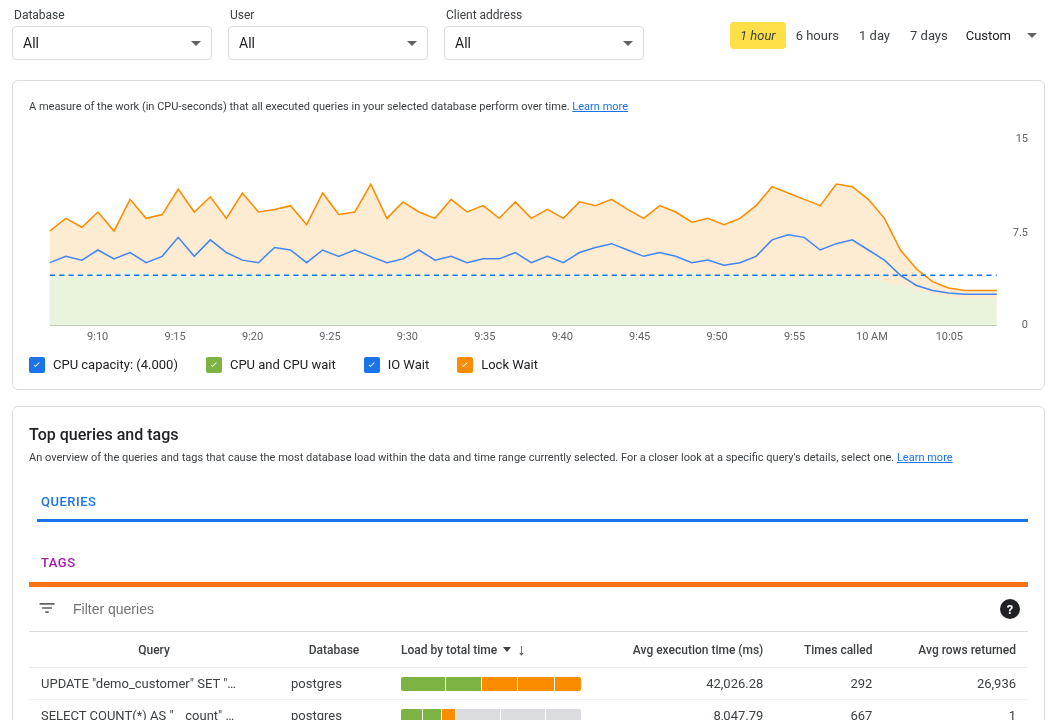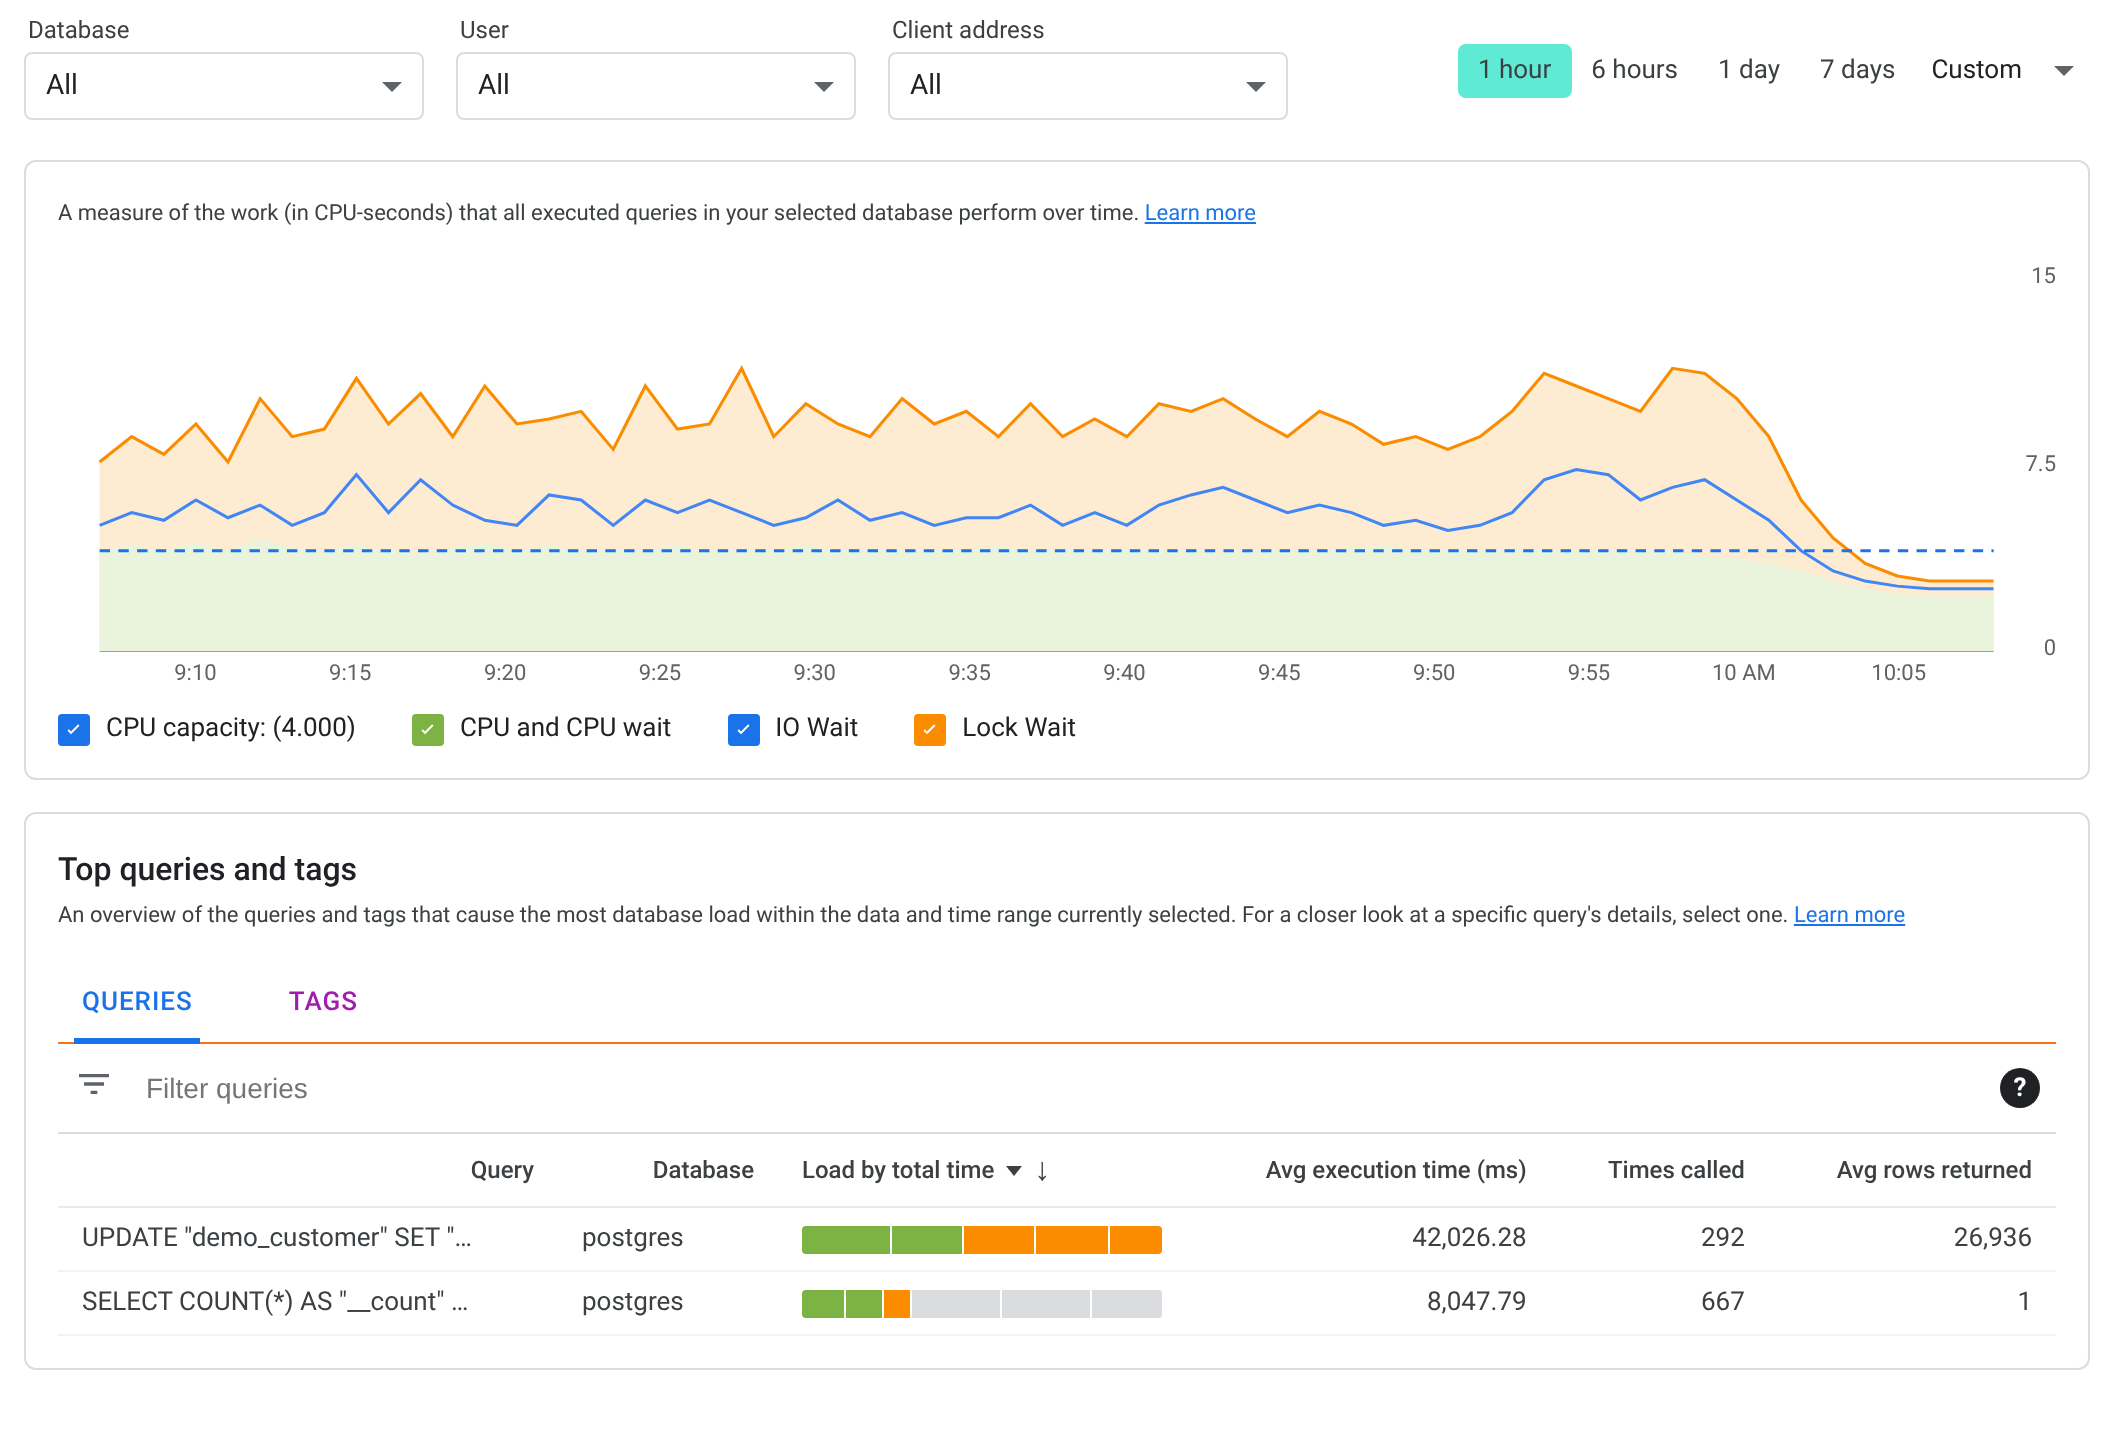--- a/index.html
+++ b/index.html
@@ -7,48 +7,48 @@
   
   .top-bar { display: flex; align-items: flex-start; gap: 16px; padding: 8px 12px 12px 12px; }
   .filter-group { display: flex; flex-direction: column; gap: 2px; }
   .filter-label { font-size: 12px; color: #3c4043; margin-bottom: 2px; padding-left: 2px;}
   .dropdown { border: 1px solid #dadce0; border-radius: 4px; padding: 8px 10px; width: 200px; display: flex; justify-content: space-between; align-items: center; cursor: pointer; background:#fff; }
   .dropdown span.val { font-size: 14px; }
   .caret { width: 0; height: 0; border-left: 5px solid transparent; border-right: 5px solid transparent; border-top: 5px solid #5f6368; }
   
   .time-range { margin-left: auto; display: flex; align-items: center; gap: 0; margin-top:14px; }
   .time-btn { padding: 6px 10px; font-size: 13px; color: #3c4043; cursor: pointer; border-radius: 4px; }
-  .time-btn.active { background: #5eead4; }
+  .time-btn.active { background: #fde047; font-style: italic; }
   .custom-btn { display: flex; align-items: center; gap: 16px; padding: 6px 8px; cursor:pointer;}
   
   .panel { border: 1px solid #dadce0; border-radius: 6px; margin: 8px 12px 16px 12px; padding: 18px 16px 16px 16px; }
   .panel-title { font-size: 16px; font-weight: 500; color: #202124; margin-bottom: 6px; }
   .panel-desc { font-size: 11px; color: #3c4043; line-height: 1.5; }
   .learn-more { color: #1a73e8; text-decoration: underline; cursor: pointer; }
   
   .chart-area { position: relative; height: 200px; margin-top: 10px; }
   .ylabel { position: absolute; right: 0; font-size: 11px; color: #5f6368; transform: translateY(-50%); }
   .xaxis { display: flex; justify-content: space-between; font-size: 11px; color: #5f6368; padding: 4px 40px 0 30px; }
   .xaxis span { flex: 1; text-align: center; }
   
   .legend { display: flex; gap: 28px; margin-top: 14px; align-items: center; flex-wrap: wrap; }
   .legend-item { display: flex; align-items: center; gap: 8px; font-size: 13px; cursor:pointer;}
   .check { width: 16px; height: 16px; border-radius: 2px; display: flex; align-items: center; justify-content: center; }
   .check svg { width: 12px; height: 12px; }
   
-  .tabs { display: flex; gap: 40px; border-bottom: 1px solid #f97316; margin-top: 18px; padding-left: 8px;}
+  .tabs { display: flex; gap: 24px; border-bottom: 5px solid #f97316; margin-top: 18px; padding-left: 8px; flex-direction: column;}
   .tab { padding: 10px 4px; font-size: 13px; font-weight: 500; letter-spacing: 0.5px; color: #a21caf; cursor: pointer; text-transform: uppercase; border-bottom: 3px solid transparent; margin-bottom:-1px;}
   .tab.active { color: #1a73e8; border-bottom-color: #1a73e8; }
   
   .filter-row { display: flex; align-items: center; padding: 10px 8px; gap: 12px; }
   .filter-input { flex: 1; border: none; outline: none; font-size: 14px; color: #5f6368; padding: 4px; }
   .help-icon { width: 20px; height: 20px; border-radius: 50%; background: #202124; color: #fff; display: flex; align-items: center; justify-content: center; font-weight: bold; font-size: 13px; cursor: pointer;}
   
   table { width: 100%; border-collapse: collapse; }
-  th { text-align: right; font-size: 12px; font-weight: 500; color: #3c4043; padding: 8px 12px; border-top: 1px solid #dadce0; border-bottom: 1px solid #e8eaed; background:#fff;}
+  th { text-align: center; font-size: 12px; font-weight: 500; color: #3c4043; padding: 8px 12px; border-top: 1px solid #dadce0; border-bottom: 1px solid #e8eaed; background:#fff;}
   th.right, td.right { text-align: right; }
   td { font-size: 13px; color: #3c4043; padding: 8px 12px; border-bottom: 1px solid #f1f3f4; }
   .load-th { display:flex; align-items:center; gap:6px;}
   .sort-caret { width:0;height:0;border-left:4px solid transparent;border-right:4px solid transparent;border-top:5px solid #3c4043;}
   .sort-arrow { font-size:16px; }
   
   .load-bar { display: flex; height: 14px; width: 180px; border-radius: 2px; overflow: hidden; gap:1px;}
   .seg { height: 100%; }
   .seg.g { background: #7cb342; }
   .seg.o { background: #fb8c00; }

